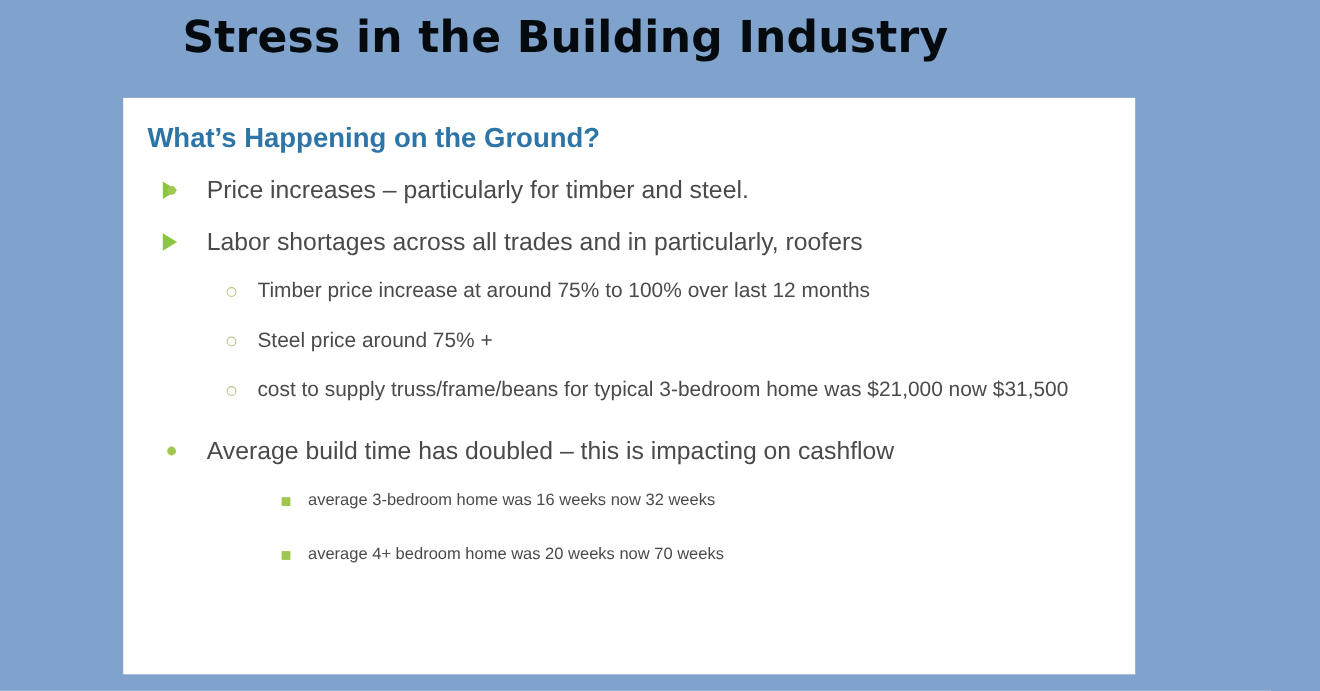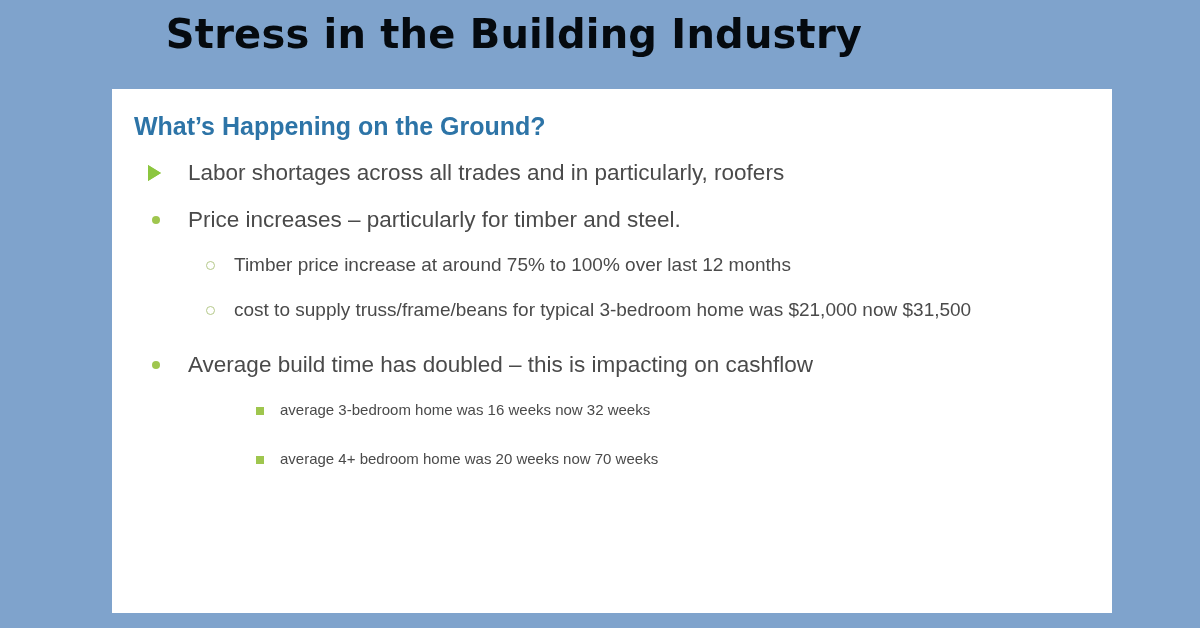--- a/index.html
+++ b/index.html
@@ -32,21 +32,21 @@
     color: #050a0f;
     letter-spacing: 0.2px;
     line-height: 1.1;
     font-family: "DejaVu Sans", sans-serif;
   }
 
   .card {
     position: absolute;
     left: 112px;
     top: 89px;
-    width: 1000px;
+    width: 920px;
     height: 524px;
     background: #ffffff;
     box-sizing: border-box;
     padding: 18px 26px 0 18px;
   }
 
   .card-heading {
     color: #2d74a7;
     font-size: 25px;
     font-weight: 600;
@@ -146,34 +146,38 @@
 
     <div class="card-heading">What’s Happening on the Ground?</div>
 
     <ul class="lvl1">
 
       <li class="item lvl1">
         <span class="tri"></span>
       </li>
 
       <li class="item lvl1 group-gap-sm">
-        <span class="tri"></span>
-        <span>Labor shortages across all trades and in particularly, roofers</span>
+        <span class="dot"></span>
+        <span>Price increases – particularly for timber and steel.</span>
       </li>
 
       <li class="item lvl1 group-gap-sm">
-        <span class="dot"></span>
-        <span>Price increases – particularly for timber and steel.</span>
+        <span class="tri"></span>
+        <span>Labor shortages across all trades and in particularly, roofers</span>
       </li>
 
       <li class="item lvl2 sublist-gap">
         <span class="hollow"></span>
         <span>Timber price increase at around 75% to 100% over last 12 months</span>
       </li>
 
+      <li class="item lvl2">
+        <span class="hollow"></span>
+        <span>Steel price around 75% +</span>
+      </li>
 
       <li class="item lvl2">
         <span class="hollow"></span>
         <span>cost to supply truss/frame/beans for typical 3-bedroom home was $21,000 now $31,500</span>
       </li>
 
       <li class="item lvl1 group-gap">
         <span class="dot"></span>
         <span>Average build time has doubled – this is impacting on cashflow</span>
       </li>

